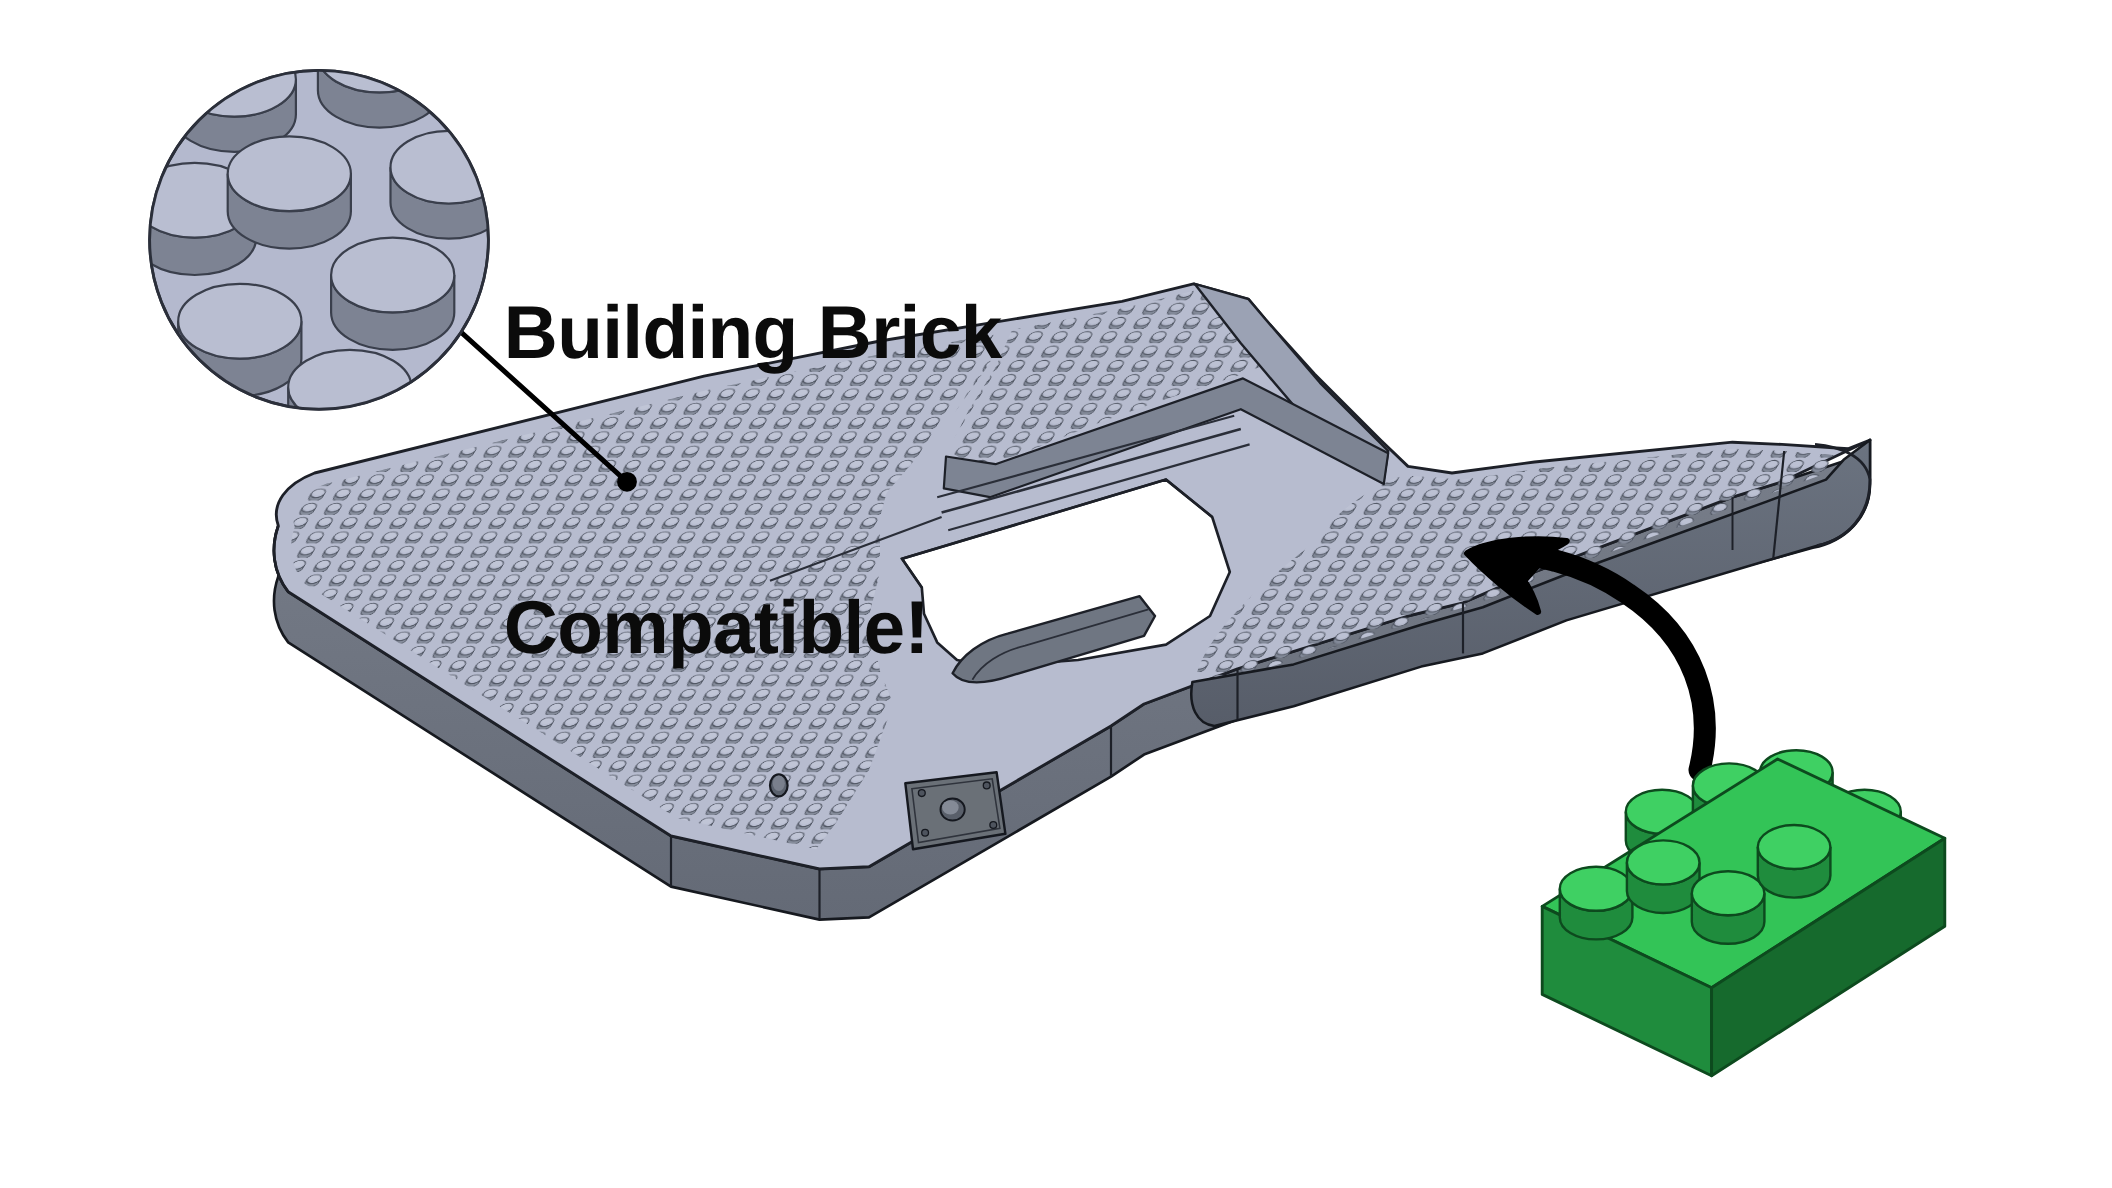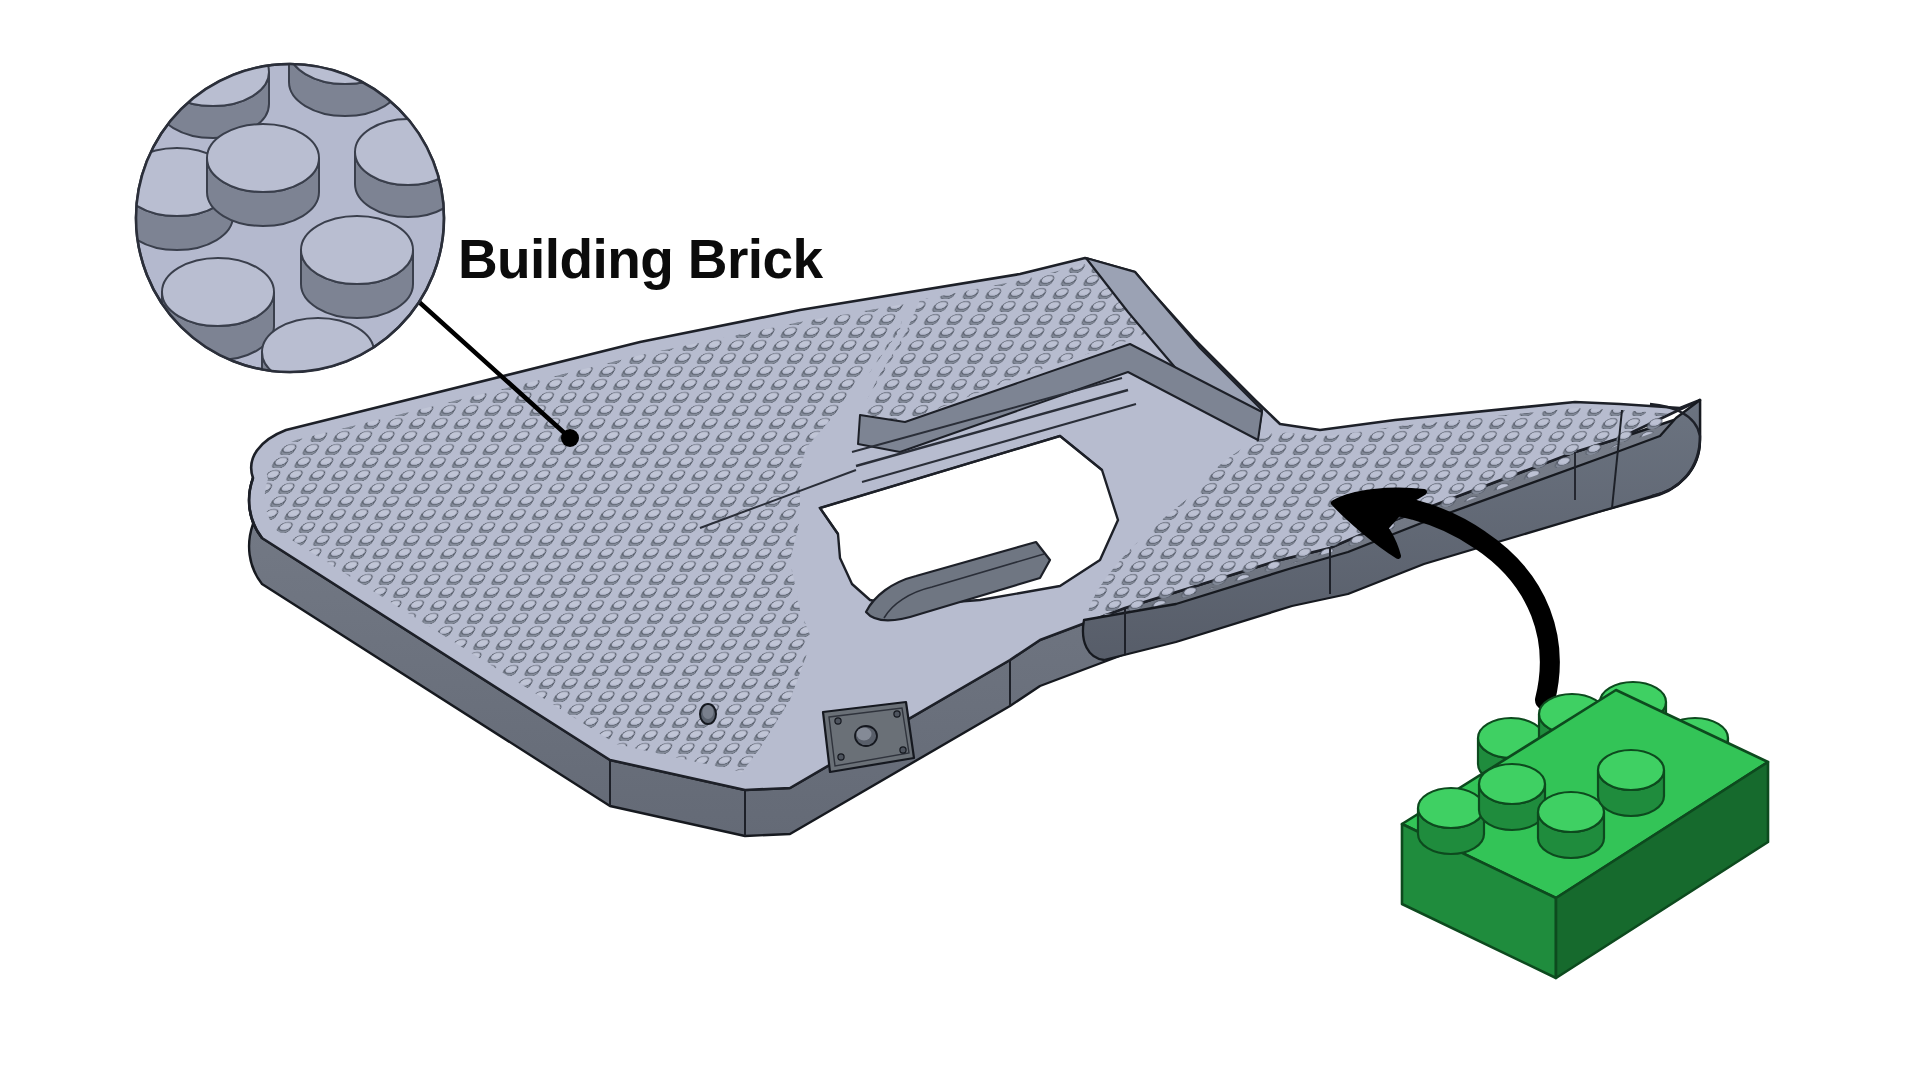--- a/index.html
+++ b/index.html
@@ -21,21 +21,21 @@
     height: 1080px;
     background: #ffffff;
   }
   #headline {
     position: absolute;
     left: 458px;
     top: 78px;
     width: 520px;
     font-family: "Liberation Sans", sans-serif;
     font-weight: bold;
-    font-size: 55px;
+    font-size: 68px;
     line-height: 1.32;
     letter-spacing: -0.6px;
     color: #0b0b0b;
     white-space: pre;
   }
   #headline .ln { display: block; }
   svg { display: block; }
 </style>
 </head>
 <body>
@@ -353,15 +353,16 @@
           <ellipse cx="1631" cy="770" rx="33" ry="20" fill="#3fd063" stroke="#0d4a1e" stroke-width="2.2"></ellipse>
         </g>
       </g>
 
     </g>
 
   </svg>
 
   <div id="headline">
     <span class="ln">Building Brick</span>
+    <span class="ln">Compatible!</span>
   </div>
 
 </div>
 
 </body></html>

